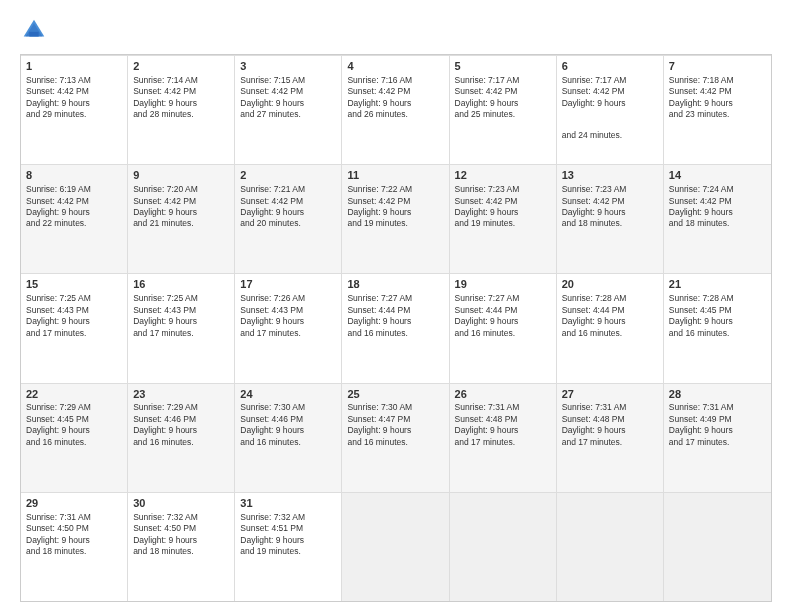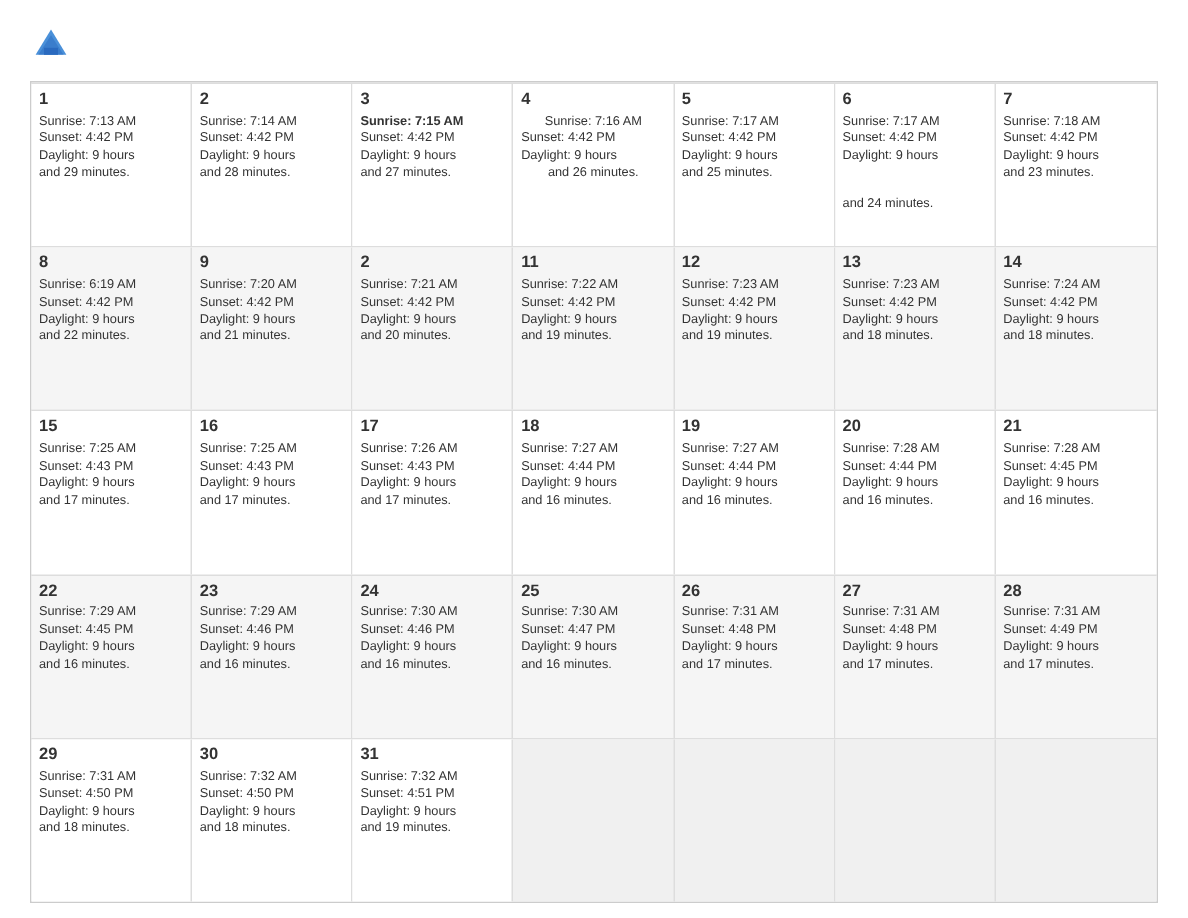--- a/index.html
+++ b/index.html
@@ -139,31 +139,31 @@
           </div>
           <div class="cal-cell">
             <span class="day-num">2</span>
             <span style="display: block;">Sunrise: 7:14 AM</span>
             <span style="display: block;">Sunset: 4:42 PM</span>
             <span style="display: block;">Daylight: 9 hours</span>
             <span style="display: block;">and 28 minutes.</span>
           </div>
           <div class="cal-cell">
             <span class="day-num">3</span>
-            <span style="display: block; font-weight: bold;">Sunrise: 7:15 AM</span>
+            <span style="display: block;">Sunrise: 7:15 AM</span>
             <span style="display: block;">Sunset: 4:42 PM</span>
             <span style="display: block;">Daylight: 9 hours</span>
             <span style="display: block;">and 27 minutes.</span>
           </div>
           <div class="cal-cell">
             <span class="day-num">4</span>
-            <span style="display: block; text-align: center;">Sunrise: 7:16 AM</span>
-            <span style="display: block;">Sunset: 4:42 PM</span>
-            <span style="display: block;">Daylight: 9 hours</span>
-            <span style="display: block; text-align: center;">and 26 minutes.</span>
+            <span style="display: block;">Sunrise: 7:16 AM</span>
+            <span style="display: block;">Sunset: 4:42 PM</span>
+            <span style="display: block;">Daylight: 9 hours</span>
+            <span style="display: block;">and 26 minutes.</span>
           </div>
           <div class="cal-cell">
             <span class="day-num">5</span>
             <span style="display: block;">Sunrise: 7:17 AM</span>
             <span style="display: block;">Sunset: 4:42 PM</span>
             <span style="display: block;">Daylight: 9 hours</span>
             <span style="display: block;">and 25 minutes.</span>
           </div>
           <div class="cal-cell">
             <span class="day-num">6</span>

